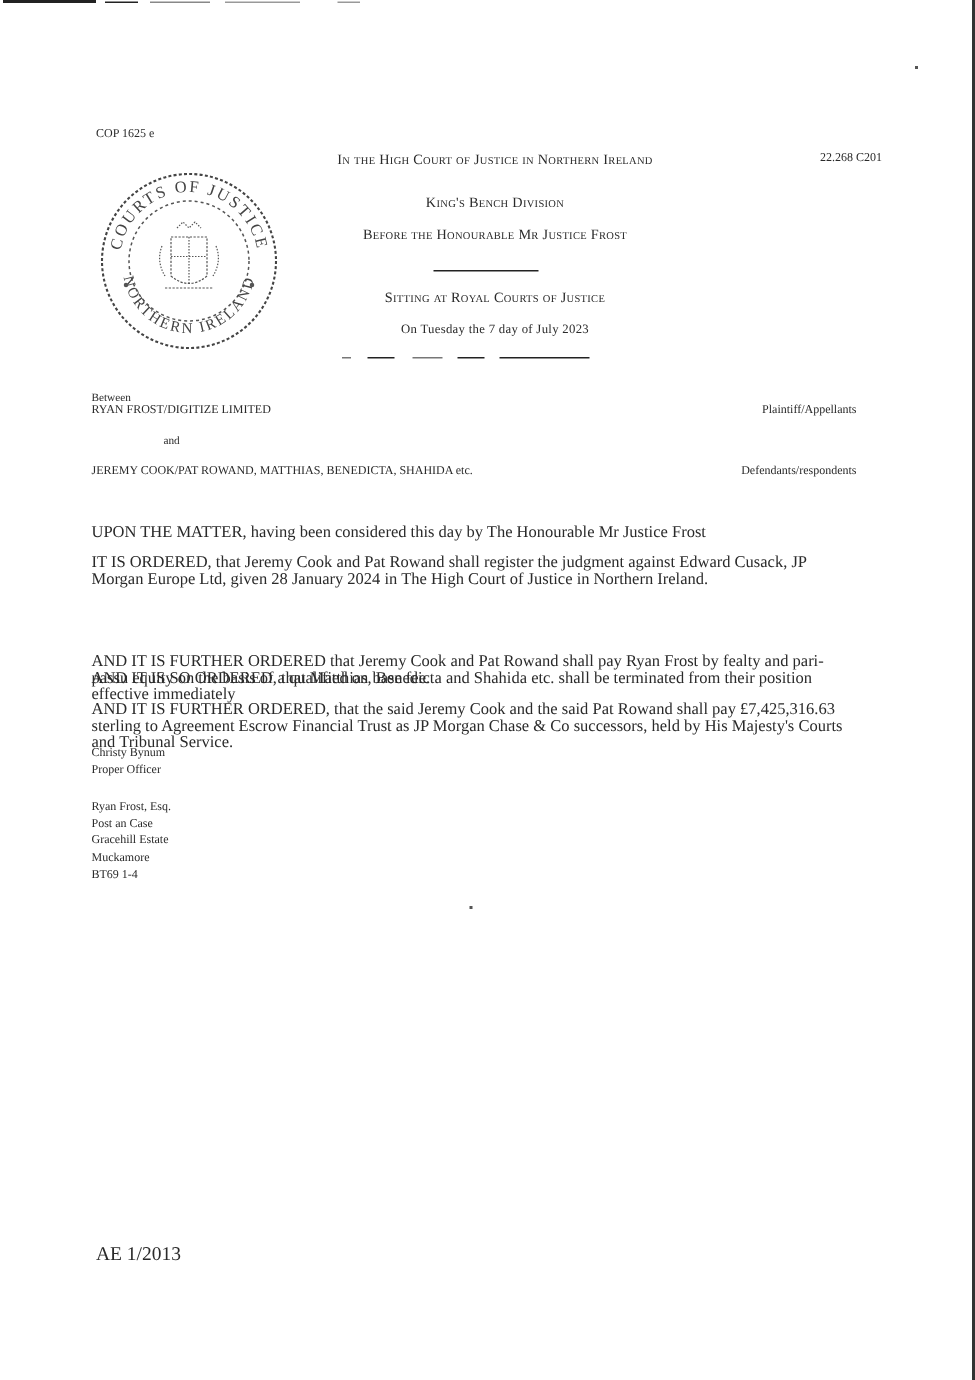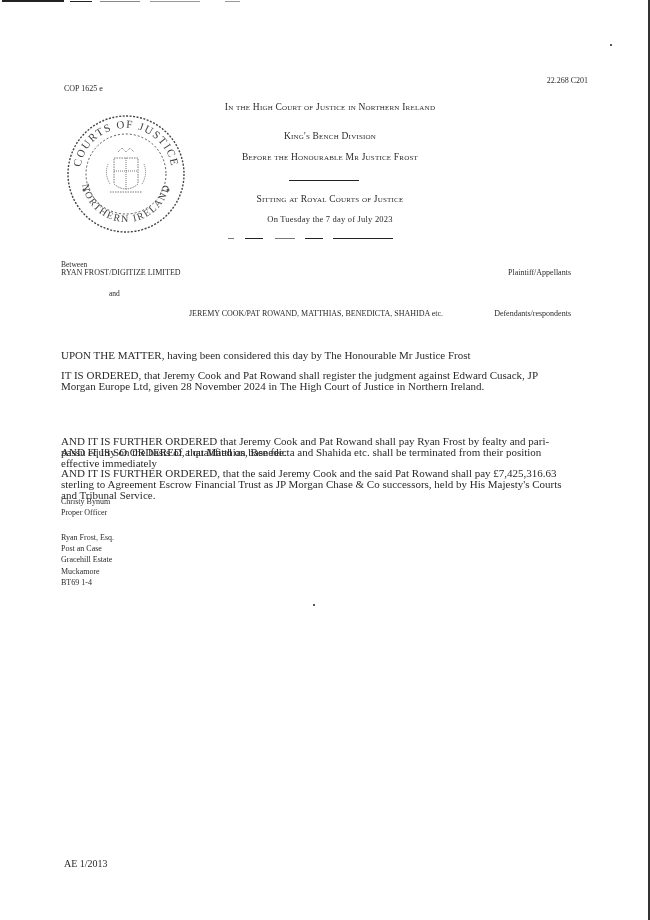--- a/index.html
+++ b/index.html
@@ -6,35 +6,35 @@
   body {
     width:650px; height:920px; background:#ffffff; position:relative; overflow:hidden;
     font-family: "Liberation Serif", serif; color:#2a2a2a;
   }
   .topbar { position:absolute; left:0; top:0; width:650px; height:6px; }
   .topbar .seg { position:absolute; top:0; height:2px; background:#222; }
   .rightedge { position:absolute; right:0; top:0; width:2px; height:920px; background:#333; }
   .abs { position:absolute; }
   .small { font-size:8px; }
   .ref-left { left:64px; top:84px; }
-  .ref-right { right:62px; top:76px;margin-left:48px; }
+  .ref-right { right:62px; top:100px;margin-left:48px; }
   .header-line { position:absolute; left:180px; width:300px; text-align:center; font-variant:small-caps; font-size:9.5px; letter-spacing:0.2px; }
   .h1 { top:102px; }
   .h2 { top:131px; }
   .h3 { top:152px; }
   .rule { position:absolute; height:1px; background:#222; }
   .h4 { top:194px; }
   .h5 { top:214px; }
   .seal { position:absolute; left:64px; top:112px; width:124px; height:124px; }
   .para { position:absolute; left:61px; width:510px; font-size:11px; line-height:11px; }
   .party-row { position:absolute; left:61px; width:510px; font-size:8px; }
   .party-row .right { position:absolute; right:0; top:0; }
   .addr { position:absolute; left:61px; top:532px; font-size:8px; line-height:11.2px; }
   .officer { position:absolute; left:61px; top:496px; font-size:8px; line-height:11px; }
-  .footer-ref { position:absolute; left:64px; top:858px; font-size:10px; }
+  .footer-ref { position:absolute; left:64px; top:828px; font-size:13px; }
   .dot { position:absolute; width:2px; height:2px; background:#555; }
 </style>
 </head>
 <body>
 
 <div class="topbar">
   <div class="seg" style="left:2px;width:62px;"></div>
   <div class="seg" style="left:70px;width:22px;top:1px;height:1px;"></div>
   <div class="seg" style="left:100px;width:40px;top:1px;height:1px;background:#888;"></div>
   <div class="seg" style="left:150px;width:50px;top:1px;height:1px;background:#999;"></div>
@@ -85,27 +85,27 @@
 <div class="rule" style="left:275px;top:238px;width:20px;background:#777;"></div>
 <div class="rule" style="left:305px;top:238px;width:18px;"></div>
 <div class="rule" style="left:333px;top:238px;width:60px;"></div>
 
 <div class="party-row" style="top:260px;font-size:7.5px;">Between</div>
 <div class="party-row" style="top:268px;">
   <span>RYAN FROST/DIGITIZE LIMITED</span>
   <span class="right">Plaintiff/Appellants</span>
 </div>
 <div class="party-row" style="top:289px;font-size:7.5px;margin-left:48px;">and</div>
-<div class="party-row" style="top:309px;text-align:center;">
+<div class="party-row" style="top:309px;">
   <span>JEREMY COOK/PAT ROWAND, MATTHIAS, BENEDICTA, SHAHIDA etc.</span>
   <span class="right">Defendants/respondents</span>
 </div>
 
 <div class="para" style="top:350px;">UPON THE MATTER, having been considered this day by The Honourable Mr Justice Frost</div>
-<div class="para" style="top:370px;">IT IS ORDERED, that Jeremy Cook and Pat Rowand shall register the judgment against Edward Cusack, JP Morgan Europe Ltd, given 28 November 2024 in The High Court of Justice in Northern Ireland.</div>
+<div class="para" style="top:370px;">IT IS ORDERED, that Jeremy Cook and Pat Rowand shall register the judgment against Edward Cusack, JP Morgan Europe Ltd, given 28 January 2024 in The High Court of Justice in Northern Ireland.</div>
 <div class="para" style="top:403px;margin-top:44px;">AND IT IS SO ORDERED, that Matthias, Benedicta and Shahida etc. shall be terminated from their position effective immediately</div>
 <div class="para" style="top:436px;">AND IT IS FURTHER ORDERED that Jeremy Cook and Pat Rowand shall pay Ryan Frost by fealty and pari-passu equity on the basis of a qualified on base fee.</div>
 <div class="para" style="top:468px;">AND IT IS FURTHER ORDERED, that the said Jeremy Cook and the said Pat Rowand shall pay £7,425,316.63 sterling to Agreement Escrow Financial Trust as JP Morgan Chase &amp; Co successors, held by His Majesty's Courts and Tribunal Service.</div>
 
 <div class="officer">
   <div>Christy Bynum</div>
   <div>Proper Officer</div>
 </div>
 
 <div class="addr">

